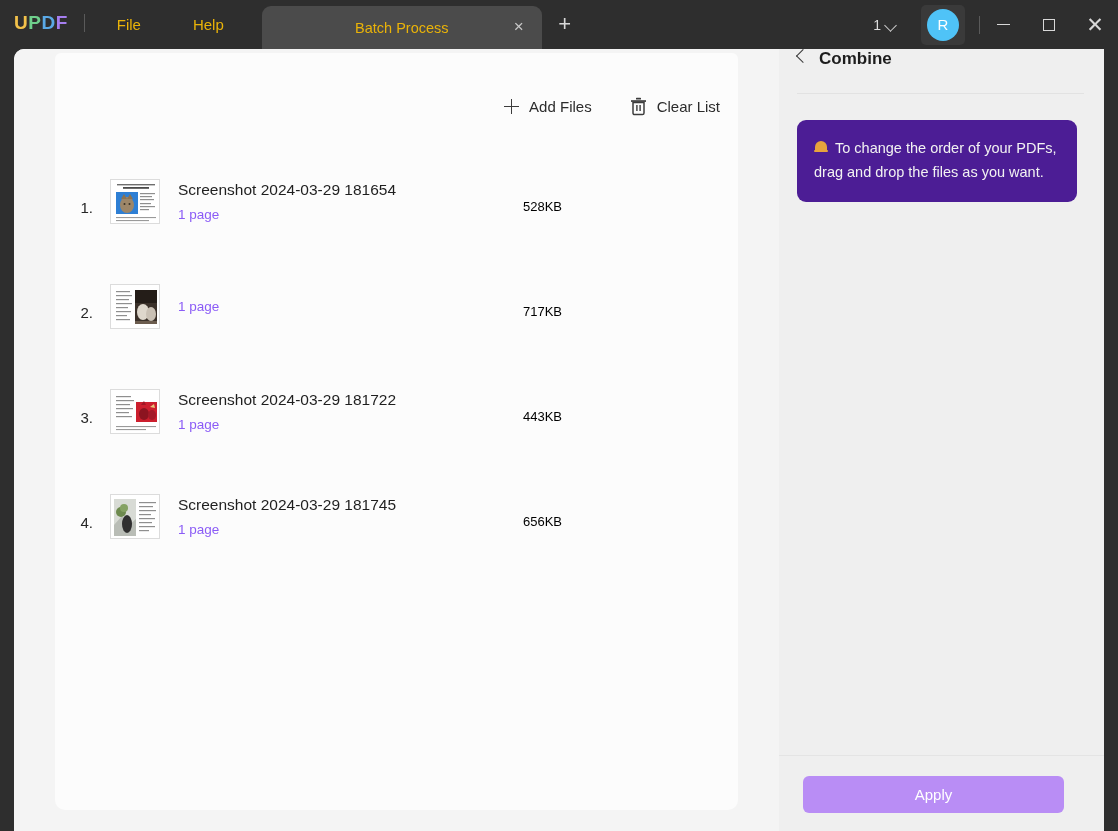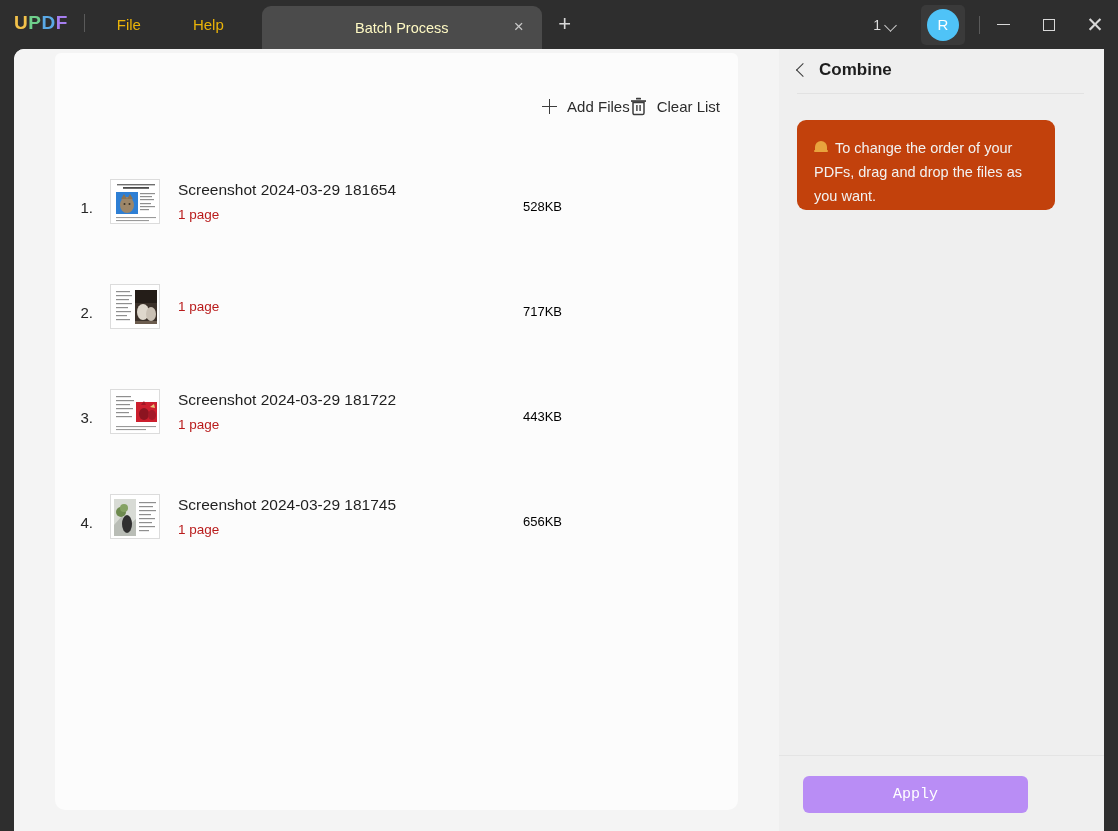--- a/index.html
+++ b/index.html
@@ -61,21 +61,21 @@
     width: 280px;
     height: 43px;
     background: #4b4b4b;
     border-radius: 9px 9px 0 0;
     display: flex;
     align-items: center;
     justify-content: center;
     position: relative;
   }
   .tab-label {
-    color: #fef9c3;
+    color: #eab308;
     font-size: 14.5px;
   }
   .tab-close {
     position: absolute;
     right: 14px;
     top: 12px;
     width: 18px; height: 18px;
     color: #c8c8c8;
     font-size: 17px;
     line-height: 17px;
@@ -193,20 +193,21 @@
     width: 683px; height: 757px;
     background: #fcfcfc;
     border-radius: 6px 6px 10px 10px;
   }
 
   .files-toolbar {
     position: absolute;
     right: 18px; top: 44px;
     display: flex;
     align-items: center;
+    gap: 38px;
   }
   .tb-action {
     display: flex;
     align-items: center;
     gap: 10px;
     color: #2c2c2c;
     font-size: 15px;
     cursor: pointer;
   }
   .plus-icon {
@@ -255,21 +256,21 @@
     display: flex;
     flex-direction: column;
     gap: 8px;
   }
   .file-name {
     font-size: 15.5px;
     color: #1f1f1f;
   }
   .file-pages {
     font-size: 13.5px;
-    color: #b91c1c;
+    color: #8b5cf6;
   }
   .file-size {
     position: absolute;
     left: 468px;
     top: 50px;
     font-size: 13px;
     color: #000000;
   }
 
   
@@ -277,21 +278,21 @@
     position: absolute;
     left: 765px; top: 0;
     width: 325px; height: 782px;
     background: #efefef;
   }
   .rp-header {
     position: absolute;
     left: 0; top: 0;
     width: 325px; height: 42px;
     display: flex;
-    align-items: center;
+    align-items: flex-start;
   }
   .back-chev {
     margin-left: 15px;
     width: 14px; height: 14px;
     position: relative;
     cursor: pointer;
   }
   .back-chev::before {
     content: "";
     position: absolute;
@@ -310,24 +311,24 @@
   .rp-divider {
     position: absolute;
     left: 18px; top: 44px;
     width: 287px; height: 1px;
     background: #e2e2e2;
   }
 
   .notice {
     position: absolute;
     left: 18px; top: 71px;
-    width: 258px;
-    background: #c2410c;
+    width: 280px;
+    background: #4c1d95;
     border-radius: 9px;
-    padding: 16px 17px 2px 17px;
+    padding: 16px 17px 18px 17px;
     color: #f2f2f2;
     font-size: 14.5px;
     line-height: 24px;
   }
   .bell-icon {
     display: inline-block;
     vertical-align: -2px;
     width: 14px; height: 15px;
     position: relative;
     margin-right: 7px;
@@ -351,27 +352,27 @@
 
   .rp-footer-div {
     position: absolute;
     left: 0; top: 706px;
     width: 325px; height: 1px;
     background: #e4e4e4;
   }
   .apply-btn {
     position: absolute;
     left: 24px; top: 727px;
-    width: 225px; height: 37px;
+    width: 261px; height: 37px;
     background: #b98df5;
     border: none;
     border-radius: 6px;
     color: #ffffff;
     font-size: 15px;
-    font-family: Liberation Mono, monospace;
+    font-family: Liberation Sans, sans-serif;
     cursor: pointer;
   }
 
   
   .right-strip {
     position: absolute;
     right: 0; top: 49px;
     width: 14px; height: 782px;
     background: #2e2e2e;
   }

